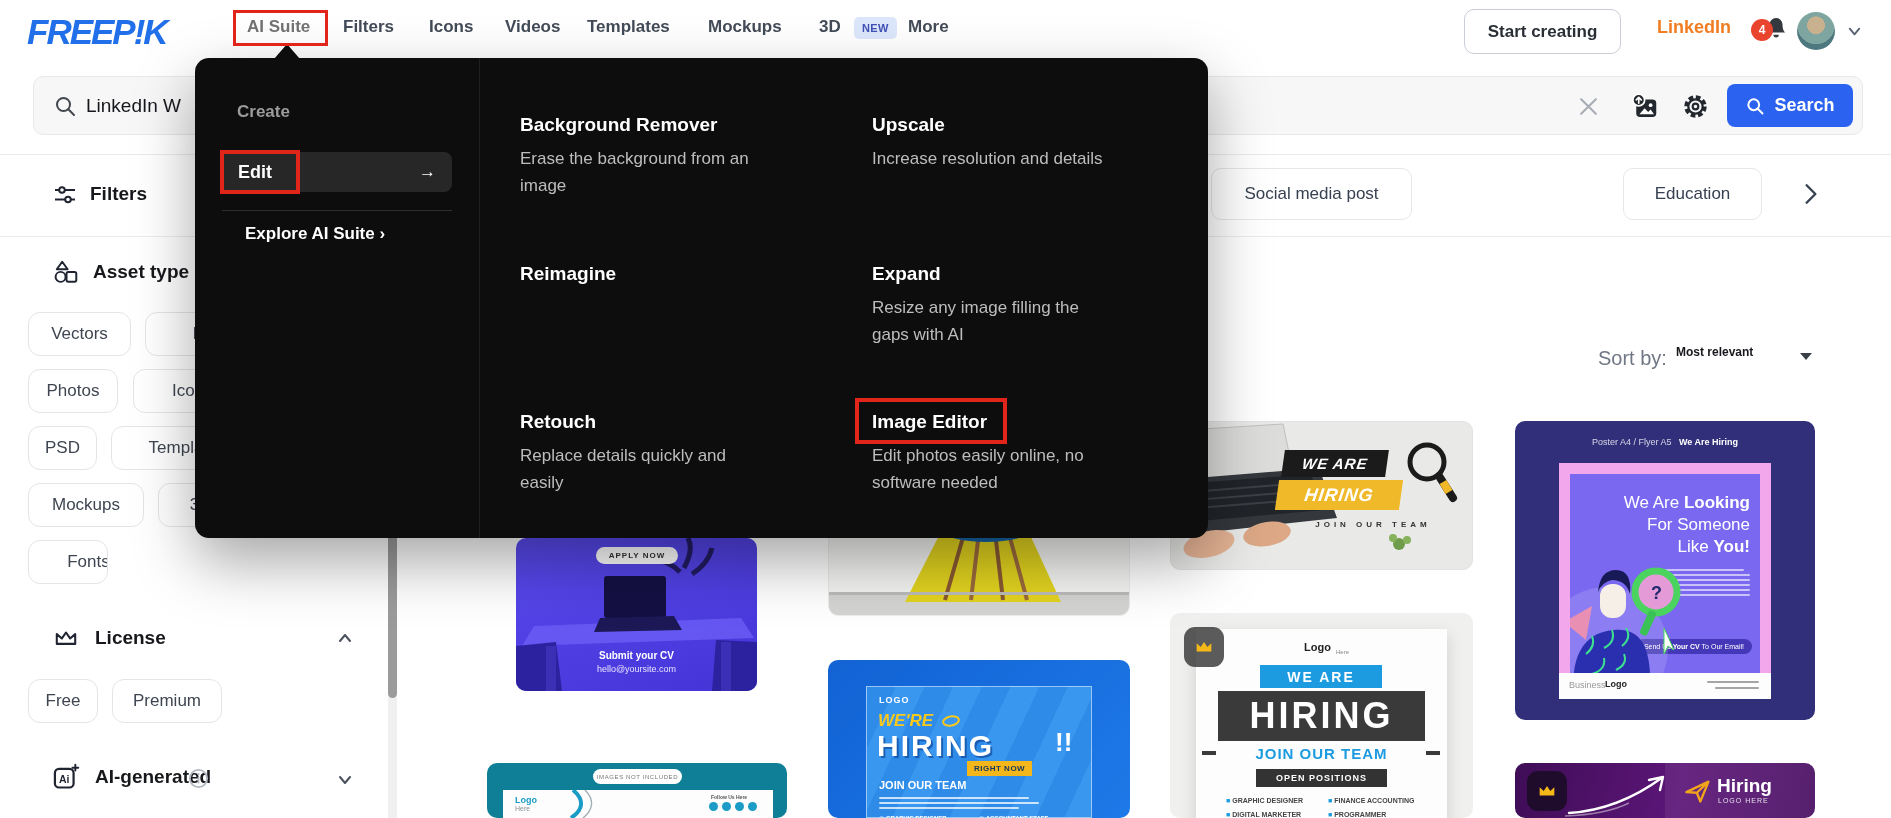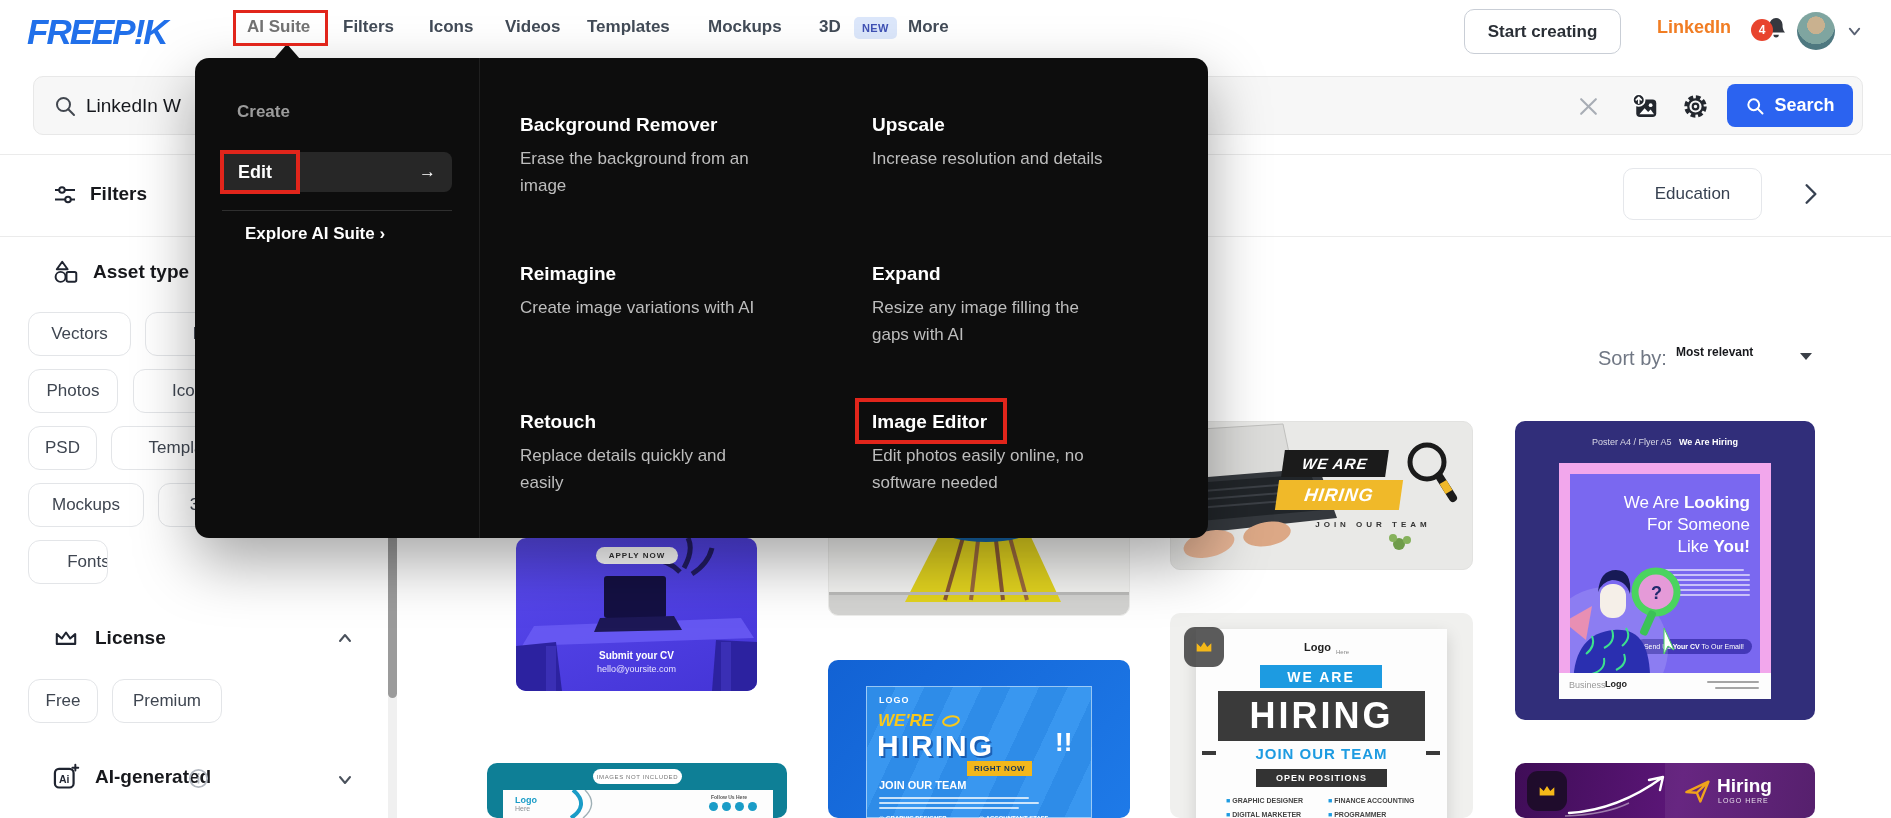--- a/index.html
+++ b/index.html
@@ -187,20 +187,21 @@
     <line x1="10" y1="9" x2="10" y2="14" stroke="#b2b7bf" stroke-width="1.7" stroke-linecap="round"></line>
     <circle cx="10" cy="5.8" r="1.1" fill="#b2b7bf"></circle>
   </svg>
   <svg class="abs" style="left:336px; top:770px;" width="18" height="18" viewBox="0 0 18 18">
     <polyline points="4,7 9,13 14,7" fill="none" stroke="#4a515c" stroke-width="2" stroke-linecap="round" stroke-linejoin="round"></polyline>
   </svg>
 
   <div class="abs scroll-track"></div>
   <div class="abs scroll-thumb"></div>
 
+  <div class="tagpill" style="left:1211px; width:201px;">Social media post</div>
   <div class="tagpill" style="left:1623px; width:139px;">Education</div>
   <svg class="abs" style="left:1800px; top:182px;" width="22" height="24" viewBox="0 0 20 22">
     <polyline points="6,3 14,11 6,19" fill="none" stroke="#374151" stroke-width="2.2" stroke-linecap="round" stroke-linejoin="round"></polyline>
   </svg>
 
   <span class="abs sortlabel">Sort by:</span>
   <span class="abs sortvalue">Most relevant</span>
   <div class="abs sortcaret"></div>
 
   <div class="card" style="left:516px; top:538px; width:241px; height:153px; background:linear-gradient(160deg,#5a4bf0,#4434d6);text-decoration:underline;">
@@ -394,21 +395,20 @@
     <div class="feat" style="left:325px; top:56px; width:252px;">
       <h3>Background Remover</h3>
       <p>Erase the background from an image</p>
     </div>
     <div class="feat" style="left:677px; top:56px; width:272px;">
       <h3>Upscale</h3>
       <p>Increase resolution and details</p>
     </div>
     <div class="feat" style="left:325px; top:205px; width:252px;">
       <h3>Reimagine</h3>
-      <p>Create image variations with AI</p>
     </div>
     <div class="feat" style="left:677px; top:205px; width:232px;">
       <h3>Expand</h3>
       <p>Resize any image filling the gaps with AI</p>
     </div>
     <div class="feat" style="left:325px; top:353px; width:252px;">
       <h3>Retouch</h3>
       <p>Replace details quickly and easily</p>
     </div>
     <div class="feat" style="left:677px; top:353px; width:252px;">

